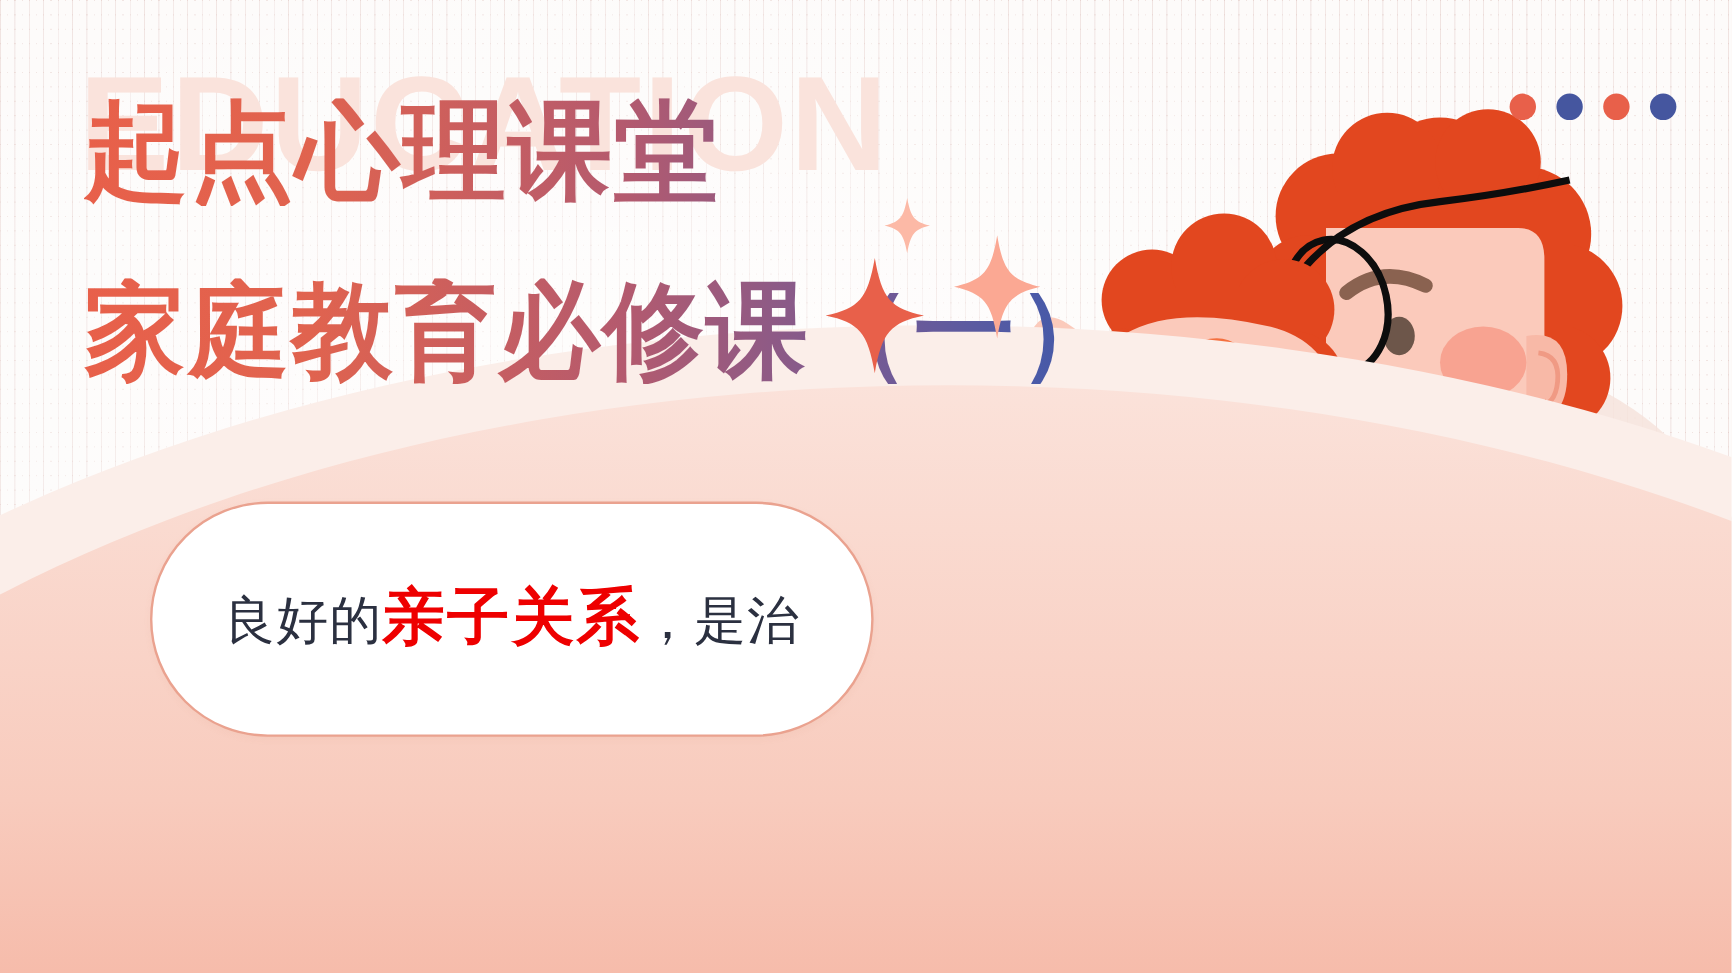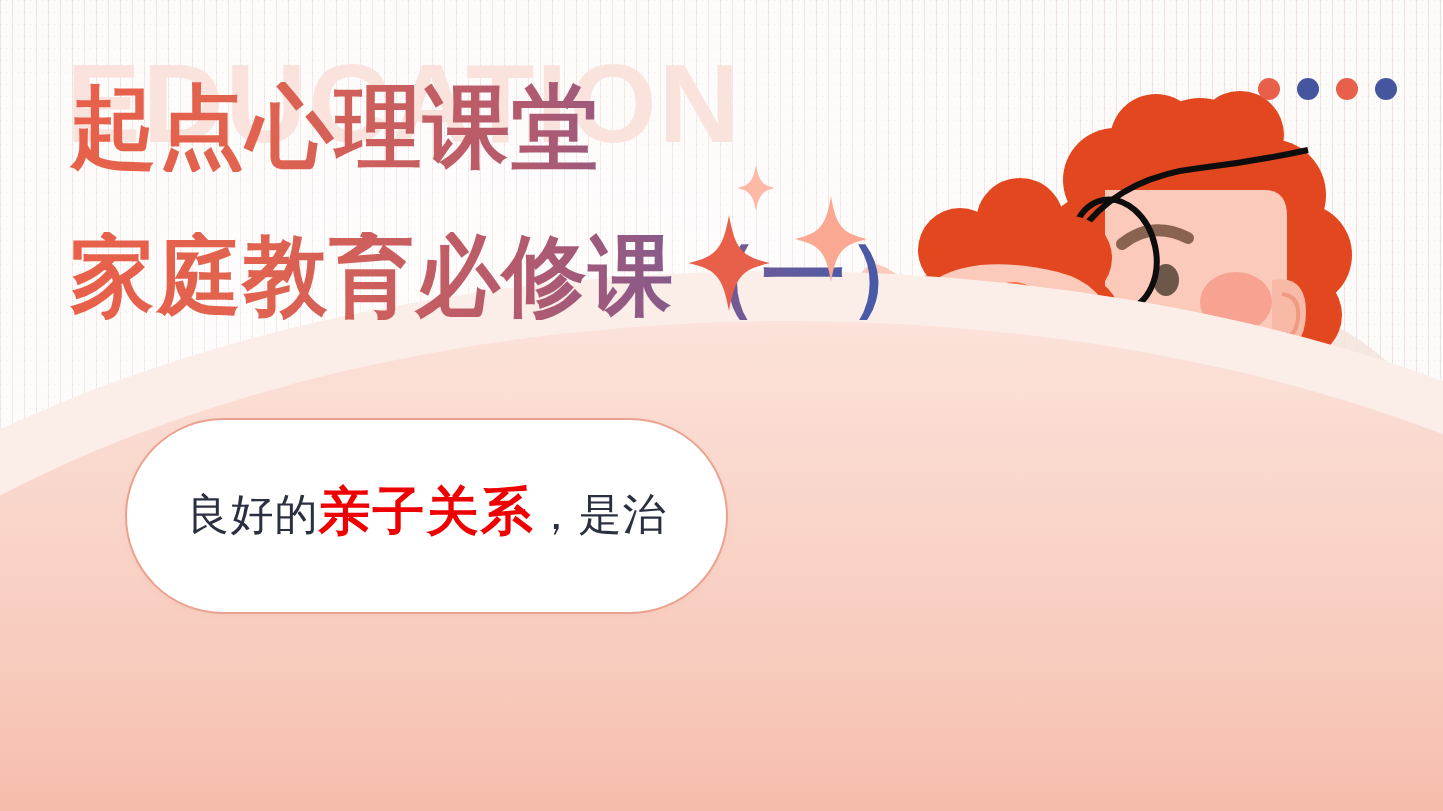--- a/index.html
+++ b/index.html
@@ -68,21 +68,21 @@
   
   .pill{
     position:absolute;left:125px;top:418px;width:603px;height:196px;
     background:#ffffff;border:2px solid #eaa28f;border-radius:98px;
     display:flex;align-items:center;justify-content:center;
     box-sizing:border-box;
     box-shadow:0 2px 6px rgba(200,140,120,.07);
   }
   .pill-text{
     font-size:43px;line-height:1.42;color:#2b3040;
-    font-family:Liberation Mono, monospace;
+    font-family:Liberation Sans, sans-serif;
     letter-spacing:1px;padding:0 22px;
   }
   .pill-hl{color:#ee0000;font-size:52px;font-weight:700;letter-spacing:2px;}
   
   .dots{position:absolute;right:46px;top:78px;display:flex;gap:17px;}
   .dot{width:22px;height:22px;border-radius:50%;}
   
   .spark{position:absolute;}
   .spark svg{display:block;}
   

